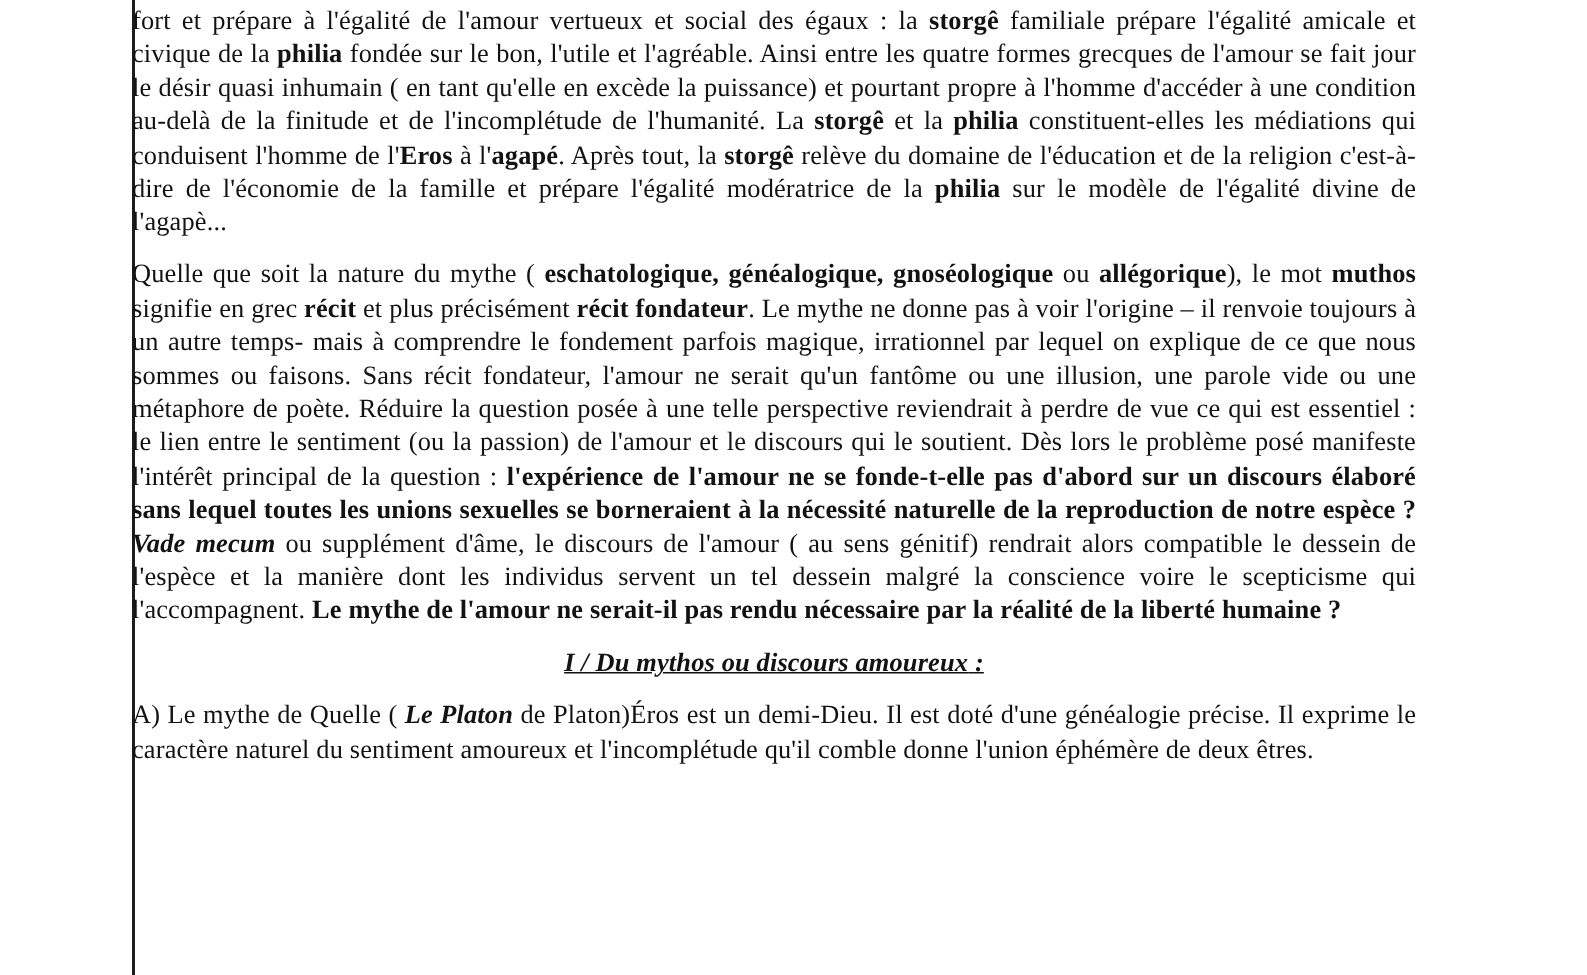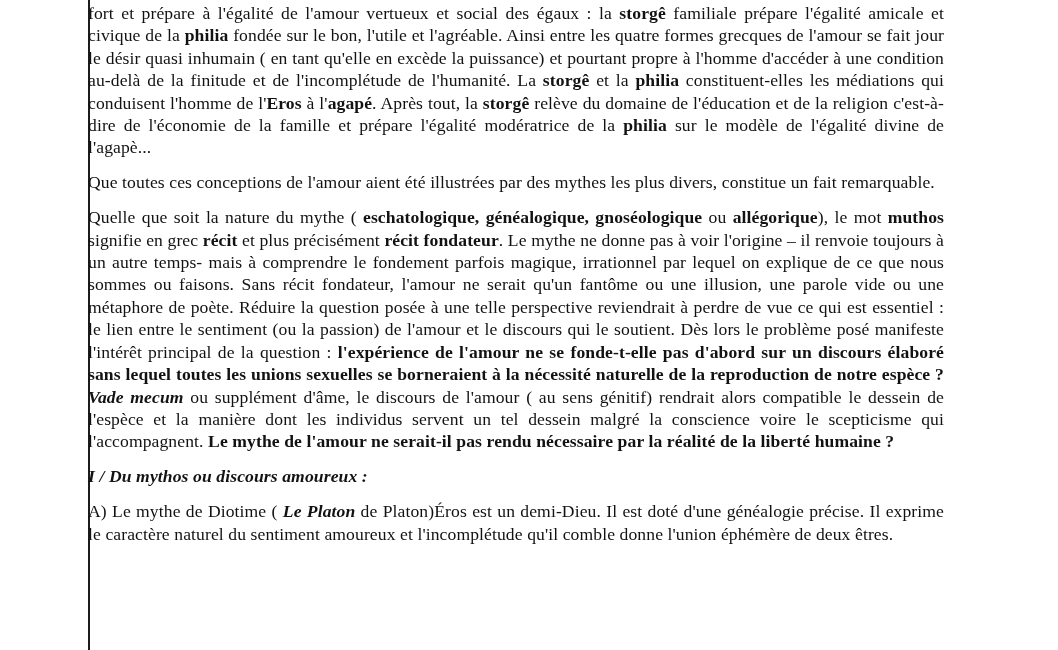--- a/index.html
+++ b/index.html
@@ -35,28 +35,27 @@
   }
   .content p {
     margin: 0 0 12.5px 0;
   }
   .content p:last-child {
     margin-bottom: 0;
   }
   .run.n  { font-weight: normal; font-style: normal; }
   .run.b  { font-weight: bold;   font-style: normal; }
   .run.bi { font-weight: bold;   font-style: italic; }
-  .heading { text-align: left; }
+  .heading { text-align: center; text-decoration: underline; }
 </style>
 </head>
 <body>
 
 <div class="page-rule"></div>
 
 <main class="content">
   <div>
       <p class="para"><span class="run n">fort et prépare à l'égalité de l'amour vertueux et social des égaux : la </span><span class="run b">storgê</span><span class="run n"> familiale prépare l'égalité amicale et civique de la </span><span class="run b">philia</span><span class="run n">  fondée sur le bon, l'utile et l'agréable. Ainsi entre les quatre formes grecques de l'amour se fait jour le désir quasi inhumain ( en tant qu'elle en excède la puissance)  et pourtant propre à l'homme d'accéder à une condition au-delà de la finitude et de l'incomplétude de l'humanité. La </span><span class="run b">storgê</span><span class="run n"> et la </span><span class="run b">philia</span><span class="run n"> constituent-elles les médiations qui conduisent l'homme de l'</span><span class="run b">Eros</span><span class="run n"> à l'</span><span class="run b">agapé</span><span class="run n">. Après tout, la </span><span class="run b">storgê</span><span class="run n"> relève du domaine de l'éducation et de la religion c'est-à-dire de l'économie de la famille et prépare l'égalité modératrice de la </span><span class="run b">philia</span><span class="run n"> sur le modèle de l'égalité divine de l'agapè...</span></p>
-      <p class="para"><span class="run n">Que toutes ces conceptions de l'amour aient été illustrées par des mythes les plus divers, constitue un fait remarquable.</span></p>
       <p class="para"><span class="run n">Quelle que soit la nature du mythe ( </span><span class="run b">eschatologique, généalogique, gnoséologique</span><span class="run n"> ou </span><span class="run b">allégorique</span><span class="run n">), le mot </span><span class="run b">muthos</span><span class="run n"> signifie en grec </span><span class="run b">récit</span><span class="run n"> et plus précisément </span><span class="run b">récit fondateur</span><span class="run n">. Le mythe ne donne pas  à voir l'origine – il renvoie toujours à un autre temps-  mais à comprendre le fondement parfois magique, irrationnel par lequel on explique de ce que nous sommes ou faisons. Sans récit fondateur, l'amour ne serait qu'un fantôme ou une illusion, une parole vide ou une métaphore de poète. Réduire la question posée à une telle perspective reviendrait à perdre de vue ce qui est essentiel : le lien entre le sentiment (ou la passion) de l'amour et le discours qui le soutient. Dès lors le problème posé manifeste l'intérêt principal de la question :  </span><span class="run b">l'expérience de l'amour ne se fonde-t-elle pas d'abord sur un discours élaboré sans lequel toutes les  unions sexuelles se borneraient à la nécessité naturelle de la reproduction de notre espèce ? </span><span class="run bi">Vade mecum</span><span class="run n"> ou supplément d'âme, le discours de l'amour ( au sens génitif) rendrait alors compatible le dessein de l'espèce et la manière dont les individus servent un tel dessein malgré la conscience voire le scepticisme qui l'accompagnent. </span><span class="run b">Le mythe de l'amour ne serait-il pas rendu nécessaire par la réalité de la liberté humaine ?</span></p>
       <p class="heading"><span class="run bi">I / Du mythos ou discours amoureux</span><span class="run bi"> :</span></p>
-      <p class="para"><span class="run n">A) Le mythe de Diotime ( </span><span class="run bi">Le Platon</span><span class="run n"> de Platon)Éros est un demi-Dieu. Il est doté d'une généalogie précise. Il exprime le caractère naturel du sentiment amoureux et l'incomplétude  qu'il comble donne l'union éphémère de deux êtres.</span></p>
+      <p class="para"><span class="run n">A) Le mythe de Quelle ( </span><span class="run bi">Le Platon</span><span class="run n"> de Platon)Éros est un demi-Dieu. Il est doté d'une généalogie précise. Il exprime le caractère naturel du sentiment amoureux et l'incomplétude  qu'il comble donne l'union éphémère de deux êtres.</span></p>
     </div>
 </main>
 
 </body></html>

